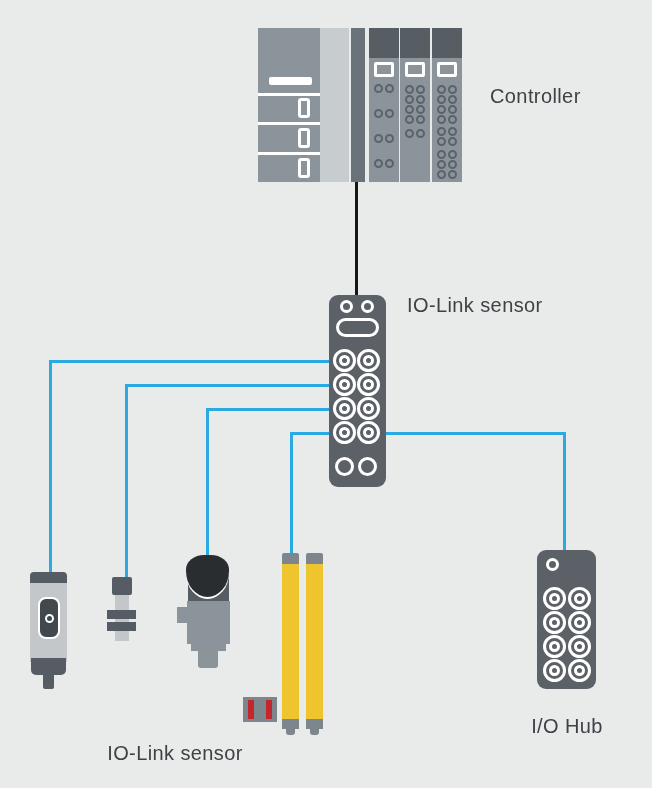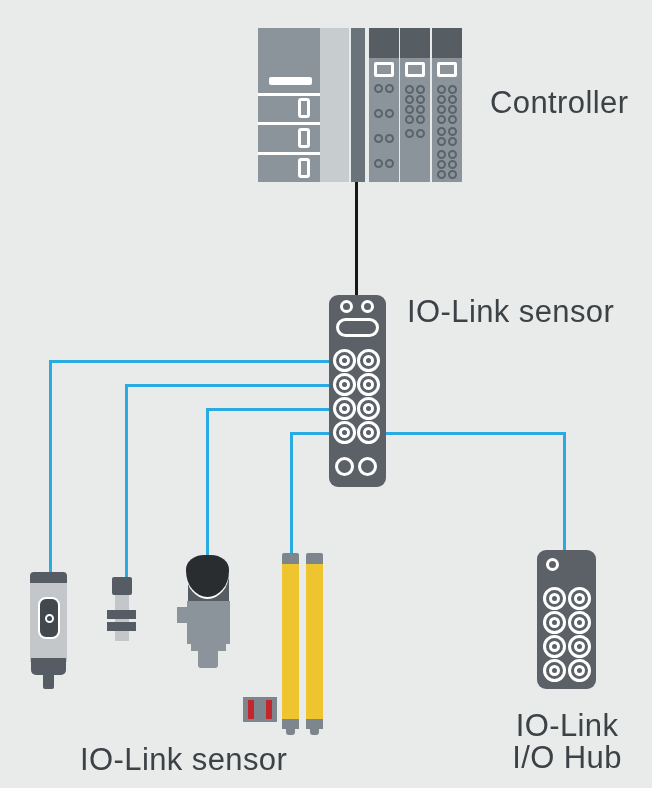--- a/index.html
+++ b/index.html
@@ -7,21 +7,21 @@
     position:relative;
     width:652px;height:788px;
     background:var(--bg,#e9ebea);
     font-family:"Liberation Sans",sans-serif;
     overflow:hidden;
   }
   .abs{position:absolute;}
   .label{
     position:absolute;
     color:var(--text,#3d4247);
-    font-size:31px;
+    font-size:20px;
     letter-spacing:0.4px;
     white-space:nowrap;
   }
   
   .wire{position:absolute;background:var(--wire-blue,#29abe2);}
   .wire.black{background:var(--wire-black,#161616);}
   
   .cpu{background:var(--controller-body,#8b949b);}
   .cpu-bar{position:absolute;background:#fff;border-radius:2px;}
   .cpu-line{position:absolute;background:#fff;height:3px;left:0;width:62px;}
@@ -280,17 +280,16 @@
         </div>
       <div class="port">
           <i></i>
         </div>
       <div class="port">
           <i></i>
         </div>
     </div>
   </div>
   <div class="label" style="left:506px;top:710px;width:122px;text-align:center;line-height:32px;">
-    <span style="display:block;">IO-Link</span>
     <span style="display:block;">I/O Hub</span>
   </div>
 
 </div>
 
 </body></html>

